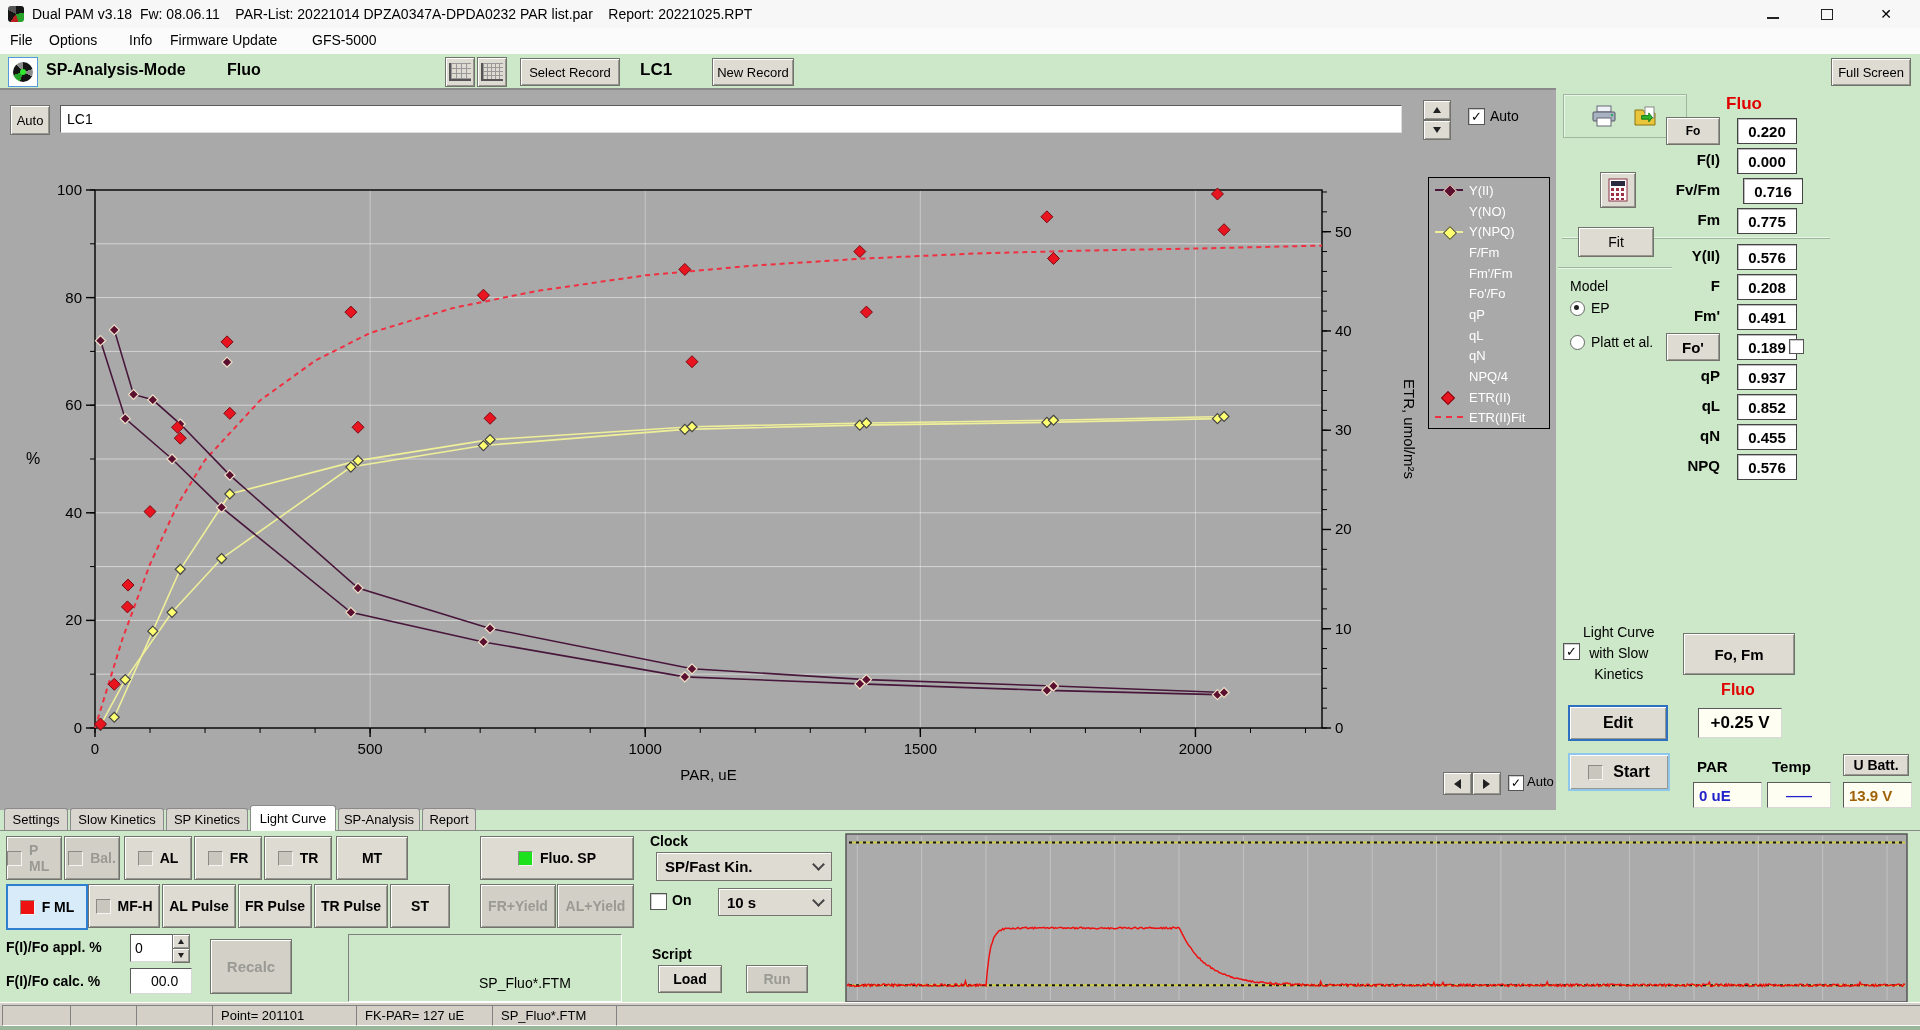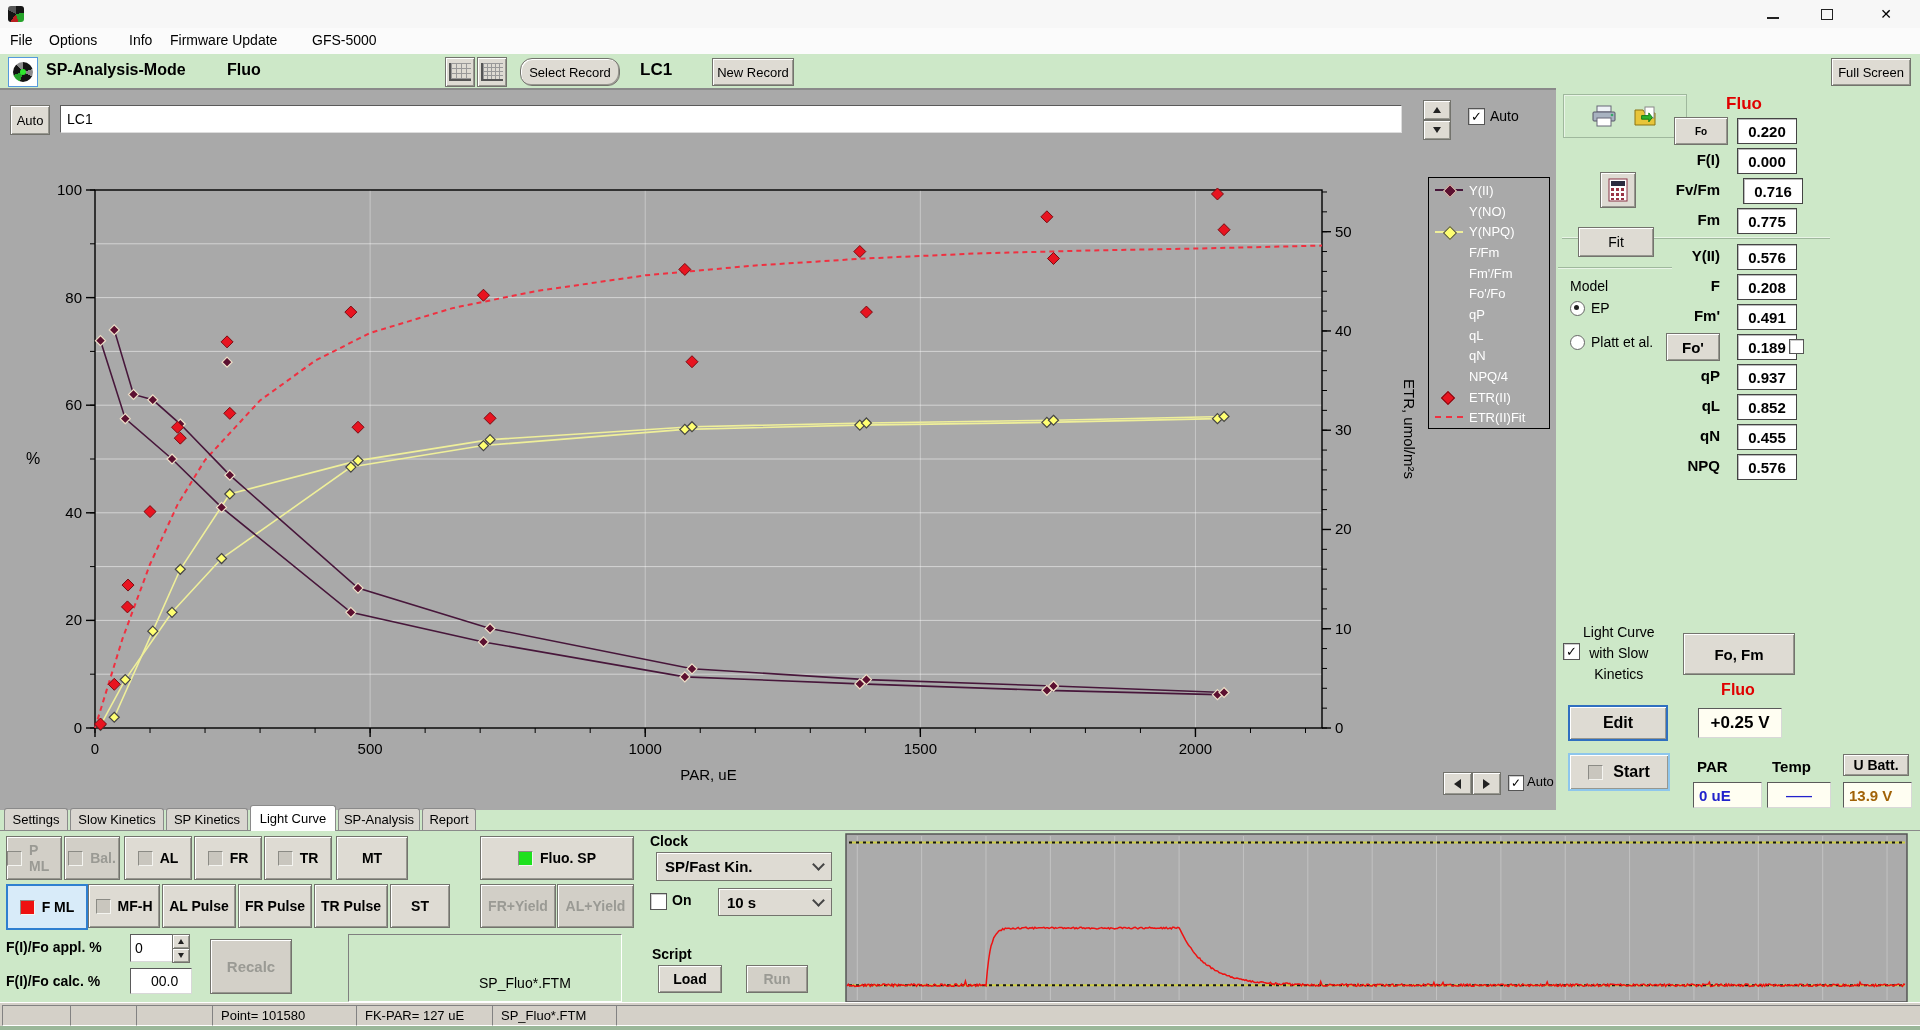--- a/index.html
+++ b/index.html
@@ -51,20 +51,21 @@
   select,input{font-family:"Liberation Sans",sans-serif;}
   .dropdown{background:#dedbd3;border:1px solid #73736d;box-shadow:inset 1px 1px 0 #fff;
      display:flex;align-items:center;justify-content:space-between;padding:0 8px;font-weight:bold;font-size:15px;}
 </style>
 </head>
 <body>
 
 <div class="abs titlebar">
   <div class="abs" style="left:8px;top:6px;width:16px;height:16px;border-radius:3px;
               background:conic-gradient(#151515 0 22%,#27a32b 22% 45%,#b92020 45% 60%,#151515 60% 82%,#555 82%);"></div>
+  <div class="abs" style="left:32px;top:6px;font-size:14px;white-space:pre;">Dual PAM v3.18  Fw: 08.06.11    PAR-List: 20221014 DPZA0347A-DPDA0232 PAR list.par    Report: 20221025.RPT</div>
   <div class="abs" style="left:1748px;top:0;width:50px;height:28px;display:flex;align-items:flex-end;justify-content:center;">
     <div style="width:12px;height:2px;background:#222;margin-bottom:9px;"></div>
   </div>
   <div class="abs" style="left:1802px;top:0;width:50px;height:28px;display:flex;align-items:center;justify-content:center;">
     <div style="width:10px;height:9px;border:1.5px solid #222;"></div>
   </div>
   <div class="abs" style="left:1856px;top:0;width:60px;height:28px;display:flex;align-items:center;justify-content:center;">
     <span style="font-size:14px;">✕</span>
   </div>
 </div>
@@ -85,21 +86,21 @@
     </div>
   </div>
   <div class="abs b" style="left:46px;top:7px;font-size:16px;">SP-Analysis-Mode</div>
   <div class="abs b" style="left:227px;top:7px;font-size:16px;">Fluo</div>
   <div class="abs raised" style="left:445px;top:3px;width:28px;height:28px;">
     <div class="grid-icon"></div>
   </div>
   <div class="abs raised" style="left:477px;top:3px;width:28px;height:28px;">
     <div class="grid-icon" style="background-size:4px 4px;"></div>
   </div>
-  <div class="abs raised" style="left:520px;top:4px;width:98px;height:26px;font-size:13px;border-radius:12px;">Select Record</div>
+  <div class="abs raised" style="left:520px;top:4px;width:98px;height:26px;font-size:13px;">Select Record</div>
   <div class="abs b" style="left:640px;top:6px;font-size:17px;">LC1</div>
   <div class="abs raised" style="left:712px;top:4px;width:80px;height:26px;font-size:13px;">New Record</div>
   <div class="abs raised" style="left:1831px;top:4px;width:78px;height:26px;font-size:13px;">Full Screen</div>
 </div>
 
 <div class="abs" style="left:0;top:88px;width:1556px;height:720px;background:#a9a9a9;border-top:2px solid #8a8a8a;">
 
   <div class="abs raised" style="left:10px;top:15px;width:38px;height:28px;font-size:13px;">Auto</div>
   <input class="abs" style="left: 60px; top: 15px; width: 1328px; height: 26px; background: rgb(255, 255, 255); border-width: 1px; border-style: solid; border-image: initial; border-color: rgb(90, 90, 90) rgb(221, 221, 221) rgb(221, 221, 221) rgb(90, 90, 90); font-size: 14px; padding: 0px 6px;" value="LC1">
   <div class="abs raised" style="left:1423px;top:10px;width:26px;height:18px;">
@@ -377,21 +378,21 @@
     </svg>
     <svg width="26" height="22" viewBox="0 0 26 22">
       <path d="M2 5 L10 5 L12 8 L22 8 L22 20 L2 20 Z" fill="#e8c53a" stroke="#8a7414"></path>
       <rect x="12" y="2" width="9" height="11" fill="#fff" stroke="#888"></rect>
       <path d="M14 14 L22 14 L22 11 L26 16 L22 21 L22 18 L14 18 Z" fill="#2eb32e" stroke="#117711" transform="translate(-4,-2) scale(0.9)"></path>
     </svg>
   </div>
 
   <div class="abs b" style="left:120px;top:6px;width:136px;text-align:center;color:#e00000;font-size:17px;">Fluo</div>
   <div id="fluoRows" class="abs" style="left:106px;top:28px;width:168px;height:410px;">
-      <div style="position: absolute; left: 12px; top: 1px; width: 52px; height: 26px; display: flex; align-items: center; justify-content: center; font-weight: bold; font-size: 10px; background: rgb(222, 219, 211); border: 1px solid rgb(115, 115, 109); box-shadow: rgb(255, 255, 255) 1px 1px 0px inset, rgb(151, 151, 143) -1px -1px 0px inset;">Fo</div>
+      <div style="position: absolute; left: 4px; top: 1px; width: 52px; height: 26px; display: flex; align-items: center; justify-content: center; font-weight: bold; font-size: 12px; background: rgb(222, 219, 211); border: 1px solid rgb(115, 115, 109); box-shadow: rgb(255, 255, 255) 1px 1px 0px inset, rgb(151, 151, 143) -1px -1px 0px inset;">Fo</div>
       <div class="valbox abs" style="position: absolute; left: 63px; top: 2px; width: 58px; height: 24px;">0.220</div>
       <div style="position: absolute; left: 0px; top: 35px; width: 58px; text-align: right; font-weight: bold; font-size: 15px;">F(I)</div>
       <div class="valbox abs" style="position: absolute; left: 63px; top: 32px; width: 58px; height: 24px;">0.000</div>
       <div style="position: absolute; left: 0px; top: 65px; width: 58px; text-align: right; font-weight: bold; font-size: 15px;">Fv/Fm</div>
       <div class="valbox abs" style="position: absolute; left: 69px; top: 62px; width: 58px; height: 24px;">0.716</div>
       <div style="position: absolute; left: 0px; top: 95px; width: 58px; text-align: right; font-weight: bold; font-size: 15px;">Fm</div>
       <div class="valbox abs" style="position: absolute; left: 63px; top: 92px; width: 58px; height: 24px;">0.775</div>
       <div style="position: absolute; left: -100px; top: 121px; width: 268px; height: 1px; background: rgb(232, 244, 230); box-shadow: rgb(159, 184, 157) 0px 1px 0px;"></div>
       <div style="position: absolute; left: 0px; top: 131px; width: 58px; text-align: right; font-weight: bold; font-size: 15px;">Y(II)</div>
       <div class="valbox abs" style="position: absolute; left: 63px; top: 128px; width: 58px; height: 24px;">0.576</div>
@@ -624,18 +625,18 @@
       <line x1="4" x2="1060" y1="153.2" y2="153.2" stroke="#cccc44" stroke-width="2"></line>
       <line x1="4" x2="1060" y1="153.2" y2="153.2" stroke="#151515" stroke-width="2" stroke-dasharray="3 4"></line>
       <polyline points="2.0,154.0 3.3,152.3 4.6,153.9 5.8,153.5 7.1,153.9 8.4,153.3 9.7,154.4 11.0,154.2 12.3,154.0 13.6,154.3 14.9,153.8 16.1,153.6 17.4,152.5 18.7,154.2 20.0,152.3 21.3,154.0 22.6,152.4 23.9,152.2 25.2,154.3 26.4,152.5 27.7,153.7 29.0,152.3 30.3,152.9 31.6,154.0 32.9,152.5 34.2,153.3 35.4,153.4 36.7,153.2 38.0,152.1 39.3,152.1 40.6,152.7 41.9,153.5 43.2,152.1 44.5,152.9 45.7,153.8 47.0,152.1 48.3,154.4 49.6,152.1 50.9,152.7 52.2,154.1 53.5,152.3 54.8,153.4 56.0,152.7 57.3,153.3 58.6,153.1 59.9,153.7 61.2,153.5 62.5,153.1 63.8,152.5 65.1,153.4 66.3,152.1 67.6,153.1 68.9,152.0 70.2,152.8 71.5,154.3 72.8,152.5 74.1,152.2 75.4,153.1 76.6,153.0 77.9,154.1 79.2,153.3 80.5,153.7 81.8,152.4 83.1,154.0 84.4,153.6 85.7,153.7 86.9,154.2 88.2,153.6 89.5,152.3 90.8,153.2 92.1,154.2 93.4,153.8 94.7,154.1 95.9,152.0 97.2,152.3 98.5,153.7 99.8,152.6 101.1,153.7 102.4,154.2 103.7,154.1 105.0,152.8 106.2,154.2 107.5,154.1 108.8,154.4 110.1,152.1 111.4,152.1 112.7,153.8 114.0,154.3 115.3,153.7 116.5,152.1 117.8,153.8 119.1,153.2 120.4,149.1 121.7,153.8 123.0,154.3 124.3,153.5 125.6,152.5 126.8,154.0 128.1,153.3 129.4,152.6 130.7,154.2 132.0,152.3 133.3,153.8 134.6,152.2 135.9,153.5 137.1,153.0 138.4,152.8 139.7,152.8 141.0,153.8 142.3,139.1 143.6,128.0 144.9,119.7 146.1,113.7 147.4,110.3 148.7,105.9 150.0,103.9 151.3,101.9 152.6,100.5 153.9,98.9 155.2,98.3 156.4,98.5 157.7,96.6 159.0,97.7 160.3,96.1 161.6,96.4 162.9,96.3 164.2,96.2 165.5,97.0 166.7,96.8 168.0,96.2 169.3,96.8 170.6,97.0 171.9,96.1 173.2,95.5 174.5,96.7 175.8,96.8 177.0,95.8 178.3,95.7 179.6,95.6 180.9,95.2 182.2,96.2 183.5,96.6 184.8,95.8 186.1,96.1 187.3,95.4 188.6,96.8 189.9,95.2 191.2,96.2 192.5,96.0 193.8,95.7 195.1,95.8 196.3,95.8 197.6,95.8 198.9,95.3 200.2,96.4 201.5,95.7 202.8,95.8 204.1,96.5 205.4,95.9 206.6,95.2 207.9,95.4 209.2,96.5 210.5,95.6 211.8,96.3 213.1,95.9 214.4,95.4 215.7,95.4 216.9,95.4 218.2,96.5 219.5,95.9 220.8,96.5 222.1,96.0 223.4,95.7 224.7,96.1 226.0,96.5 227.2,95.8 228.5,95.3 229.8,96.8 231.1,95.8 232.4,96.7 233.7,96.1 235.0,95.3 236.3,95.2 237.5,96.4 238.8,95.8 240.1,96.6 241.4,96.0 242.7,95.9 244.0,95.8 245.3,96.8 246.6,96.1 247.8,96.3 249.1,96.2 250.4,96.6 251.7,96.9 253.0,96.8 254.3,96.2 255.6,95.9 256.8,95.5 258.1,96.5 259.4,96.1 260.7,96.3 262.0,96.5 263.3,95.6 264.6,96.9 265.9,95.8 267.1,96.1 268.4,96.5 269.7,96.9 271.0,96.6 272.3,96.6 273.6,95.6 274.9,95.3 276.2,95.5 277.4,96.6 278.7,95.4 280.0,95.5 281.3,96.0 282.6,96.2 283.9,95.6 285.2,96.6 286.5,96.8 287.7,96.3 289.0,95.4 290.3,95.3 291.6,96.1 292.9,96.8 294.2,96.0 295.5,95.4 296.8,95.4 298.0,96.5 299.3,96.7 300.6,95.8 301.9,96.0 303.2,96.1 304.5,95.2 305.8,96.0 307.0,95.8 308.3,96.3 309.6,96.1 310.9,96.5 312.2,96.2 313.5,96.3 314.8,96.2 316.1,95.5 317.3,96.8 318.6,95.6 319.9,96.6 321.2,95.3 322.5,96.7 323.8,96.5 325.1,95.9 326.4,96.9 327.6,95.3 328.9,95.3 330.2,96.0 331.5,96.2 332.8,95.3 334.1,95.9 335.4,98.1 336.7,100.8 337.9,103.2 339.2,105.7 340.5,108.2 341.8,110.4 343.1,112.5 344.4,114.3 345.7,115.4 347.0,117.7 348.2,119.6 349.5,121.2 350.8,122.6 352.1,124.5 353.4,125.9 354.7,125.9 356.0,128.5 357.2,129.1 358.5,130.7 359.8,130.9 361.1,132.8 362.4,133.5 363.7,133.5 365.0,134.4 366.3,136.5 367.5,136.1 368.8,137.2 370.1,138.5 371.4,138.8 372.7,139.1 374.0,140.5 375.3,141.0 376.6,141.4 377.8,142.2 379.1,142.0 380.4,142.4 381.7,143.6 383.0,143.8 384.3,143.8 385.6,145.2 386.9,144.9 388.1,145.8 389.4,146.4 390.7,146.3 392.0,146.1 393.3,146.4 394.6,146.9 395.9,146.9 397.2,147.7 398.4,147.5 399.7,148.3 401.0,147.8 402.3,148.7 403.6,149.1 404.9,148.7 406.2,149.9 407.5,148.9 408.7,150.0 410.0,150.4 411.3,150.6 412.6,150.1 413.9,150.9 415.2,149.9 416.5,149.8 417.7,149.9 419.0,150.5 420.3,150.8 421.6,151.3 422.9,151.2 424.2,151.3 425.5,150.3 426.8,152.2 428.0,151.9 429.3,152.7 430.6,150.9 431.9,151.3 433.2,152.4 434.5,152.1 435.8,152.8 437.1,152.4 438.3,151.3 439.6,151.4 440.9,151.0 442.2,151.1 443.5,151.7 444.8,151.3 446.1,153.4 447.4,152.2 448.6,153.3 449.9,152.0 451.2,152.2 452.5,151.9 453.8,152.0 455.1,152.2 456.4,153.7 457.7,151.8 458.9,153.0 460.2,153.0 461.5,152.8 462.8,152.6 464.1,153.5 465.4,153.6 466.7,152.2 467.9,153.3 469.2,152.6 470.5,154.0 471.8,153.4 473.1,154.0 474.4,153.7 475.7,149.6 477.0,153.1 478.2,154.0 479.5,153.8 480.8,154.1 482.1,153.9 483.4,153.2 484.7,152.3 486.0,152.5 487.3,153.2 488.5,152.6 489.8,153.3 491.1,153.4 492.4,152.7 493.7,153.1 495.0,153.2 496.3,152.2 497.6,152.0 498.8,153.4 500.1,152.6 501.4,151.9 502.7,154.3 504.0,152.6 505.3,152.4 506.6,152.2 507.9,153.3 509.1,152.4 510.4,153.9 511.7,154.3 513.0,152.0 514.3,153.9 515.6,153.8 516.9,152.8 518.1,152.6 519.4,153.7 520.7,154.2 522.0,152.2 523.3,152.3 524.6,153.4 525.9,154.0 527.2,153.9 528.4,152.8 529.7,152.6 531.0,154.2 532.3,152.3 533.6,152.6 534.9,152.3 536.2,152.5 537.5,152.5 538.7,153.3 540.0,154.3 541.3,152.5 542.6,153.2 543.9,154.0 545.2,153.9 546.5,152.3 547.8,152.0 549.0,154.2 550.3,154.1 551.6,153.6 552.9,152.8 554.2,153.1 555.5,152.9 556.8,152.0 558.1,153.3 559.3,153.8 560.6,153.1 561.9,153.6 563.2,153.3 564.5,153.5 565.8,152.8 567.1,154.1 568.4,153.0 569.6,154.0 570.9,153.4 572.2,153.0 573.5,153.2 574.8,153.1 576.1,154.2 577.4,153.5 578.6,152.1 579.9,153.5 581.2,153.5 582.5,152.1 583.8,152.0 585.1,153.2 586.4,153.6 587.7,153.6 588.9,150.5 590.2,154.0 591.5,152.6 592.8,152.6 594.1,153.5 595.4,153.4 596.7,152.6 598.0,150.4 599.2,153.5 600.5,153.2 601.8,152.6 603.1,152.7 604.4,152.5 605.7,152.3 607.0,153.7 608.3,154.0 609.5,153.3 610.8,153.7 612.1,154.1 613.4,153.9 614.7,153.3 616.0,152.2 617.3,153.9 618.6,152.2 619.8,153.9 621.1,152.7 622.4,152.2 623.7,153.8 625.0,152.3 626.3,154.1 627.6,154.0 628.8,154.1 630.1,152.4 631.4,153.1 632.7,153.2 634.0,153.7 635.3,153.0 636.6,153.1 637.9,153.6 639.1,152.7 640.4,152.8 641.7,154.0 643.0,154.2 644.3,153.7 645.6,152.5 646.9,153.9 648.2,152.7 649.4,152.5 650.7,153.6 652.0,153.1 653.3,152.3 654.6,153.2 655.9,152.2 657.2,152.3 658.5,152.4 659.7,153.9 661.0,153.0 662.3,154.0 663.6,154.4 664.9,152.6 666.2,152.2 667.5,153.3 668.8,152.8 670.0,153.5 671.3,154.3 672.6,153.4 673.9,152.4 675.2,154.3 676.5,153.5 677.8,152.0 679.0,152.9 680.3,153.3 681.6,153.7 682.9,152.7 684.2,154.3 685.5,152.4 686.8,153.0 688.1,153.7 689.3,153.6 690.6,153.1 691.9,153.3 693.2,153.2 694.5,153.9 695.8,152.3 697.1,154.1 698.4,153.0 699.6,153.2 700.9,153.1 702.2,150.0 703.5,153.5 704.8,153.3 706.1,153.2 707.4,153.4 708.7,152.7 709.9,154.0 711.2,152.5 712.5,154.4 713.8,153.8 715.1,152.2 716.4,154.2 717.7,152.7 719.0,154.1 720.2,154.2 721.5,152.4 722.8,152.5 724.1,154.1 725.4,152.4 726.7,154.4 728.0,152.4 729.3,153.6 730.5,152.2 731.8,152.1 733.1,152.4 734.4,153.4 735.7,152.7 737.0,153.3 738.3,154.3 739.5,154.1 740.8,153.2 742.1,152.0 743.4,153.8 744.7,153.2 746.0,154.0 747.3,152.8 748.6,152.4 749.8,154.0 751.1,153.1 752.4,152.1 753.7,154.4 755.0,153.3 756.3,153.9 757.6,152.9 758.9,152.2 760.1,153.3 761.4,153.7 762.7,152.0 764.0,154.3 765.3,152.0 766.6,152.2 767.9,152.3 769.2,152.4 770.4,152.8 771.7,152.8 773.0,152.6 774.3,152.8 775.6,152.0 776.9,153.6 778.2,152.7 779.5,152.9 780.7,153.6 782.0,153.9 783.3,153.6 784.6,153.3 785.9,153.8 787.2,154.0 788.5,152.1 789.7,153.4 791.0,152.5 792.3,152.6 793.6,153.8 794.9,153.5 796.2,152.5 797.5,152.4 798.8,152.1 800.0,153.0 801.3,153.7 802.6,153.8 803.9,152.6 805.2,152.0 806.5,153.0 807.8,153.6 809.1,153.0 810.3,152.6 811.6,152.8 812.9,153.7 814.2,152.7 815.5,152.1 816.8,153.8 818.1,153.3 819.4,152.1 820.6,154.4 821.9,152.7 823.2,152.4 824.5,152.1 825.8,153.5 827.1,152.7 828.4,153.4 829.7,153.8 830.9,154.3 832.2,152.8 833.5,152.9 834.8,153.7 836.1,153.5 837.4,153.0 838.7,152.9 839.9,154.3 841.2,153.9 842.5,152.1 843.8,153.1 845.1,152.9 846.4,152.1 847.7,152.3 849.0,152.7 850.2,153.1 851.5,154.3 852.8,152.8 854.1,152.8 855.4,153.4 856.7,154.4 858.0,152.0 859.3,152.6 860.5,152.6 861.8,152.5 863.1,152.2 864.4,150.3 865.7,154.4 867.0,154.2 868.3,153.7 869.6,153.6 870.8,152.3 872.1,152.0 873.4,153.9 874.7,153.3 876.0,152.1 877.3,153.3 878.6,153.7 879.9,154.1 881.1,152.0 882.4,153.9 883.7,152.1 885.0,153.9 886.3,152.4 887.6,153.4 888.9,152.6 890.2,153.2 891.4,153.9 892.7,153.0 894.0,152.5 895.3,154.1 896.6,152.9 897.9,154.3 899.2,153.4 900.4,152.1 901.7,152.0 903.0,152.1 904.3,154.4 905.6,154.3 906.9,153.8 908.2,154.0 909.5,153.0 910.7,152.1 912.0,153.3 913.3,154.2 914.6,152.5 915.9,152.3 917.2,154.3 918.5,152.5 919.8,154.1 921.0,152.1 922.3,153.0 923.6,152.1 924.9,152.3 926.2,153.0 927.5,152.9 928.8,153.9 930.1,152.4 931.3,153.0 932.6,153.9 933.9,152.9 935.2,153.8 936.5,154.3 937.8,153.7 939.1,154.2 940.4,152.7 941.6,153.6 942.9,153.3 944.2,152.6 945.5,153.6 946.8,153.0 948.1,153.8 949.4,153.3 950.6,152.5 951.9,152.8 953.2,154.1 954.5,152.3 955.8,152.3 957.1,152.4 958.4,154.1 959.7,153.5 960.9,153.7 962.2,152.3 963.5,154.1 964.8,153.9 966.1,154.3 967.4,154.2 968.7,152.9 970.0,153.0 971.2,154.0 972.5,152.4 973.8,153.3 975.1,152.2 976.4,153.1 977.7,153.7 979.0,154.1 980.3,152.4 981.5,153.3 982.8,154.3 984.1,153.3 985.4,153.8 986.7,154.0 988.0,152.3 989.3,152.6 990.6,152.9 991.8,152.5 993.1,152.4 994.4,154.2 995.7,154.2 997.0,154.3 998.3,152.3 999.6,154.1 1000.8,152.6 1002.1,153.9 1003.4,153.3 1004.7,154.4 1006.0,154.0 1007.3,153.3 1008.6,153.9 1009.9,152.7 1011.1,153.8 1012.4,152.3 1013.7,153.7 1015.0,150.3 1016.3,152.6 1017.6,152.4 1018.9,152.9 1020.2,153.3 1021.4,152.8 1022.7,152.7 1024.0,153.8 1025.3,153.7 1026.6,153.2 1027.9,152.5 1029.2,154.3 1030.5,152.3 1031.7,154.2 1033.0,153.6 1034.3,153.6 1035.6,152.6 1036.9,152.9 1038.2,152.8 1039.5,152.2 1040.8,152.4 1042.0,153.6 1043.3,153.5 1044.6,153.4 1045.9,152.8 1047.2,153.1 1048.5,154.1 1049.8,152.7 1051.1,153.1 1052.3,152.4 1053.6,152.0 1054.9,152.9 1056.2,153.1 1057.5,154.4 1058.8,152.2 1060.1,152.5" fill="none" stroke="#ee1111" stroke-width="1.5"></polyline>
     </svg>
 </div>
 
 <div class="abs" id="statusBar" style="left:0;top:1002px;width:1920px;height:24px;background:#d4d0c8;border-top:1px solid #fff;">
     <div class="statuscell" style="left: 2px; width: 64px;"></div>
     <div class="statuscell" style="left: 70px; width: 62px;"></div>
     <div class="statuscell" style="left: 136px; width: 72px;"></div>
-    <div class="statuscell" style="left: 212px; width: 140px;">Point= 101580</div>
+    <div class="statuscell" style="left: 212px; width: 140px;">Point= 201101</div>
     <div class="statuscell" style="left: 356px; width: 132px;">FK-PAR= 127 uE</div>
     <div class="statuscell" style="left: 492px; width: 120px;">SP_Fluo*.FTM</div>
     <div class="statuscell" style="left: 616px; width: 1296px;"></div>
   </div>
 <div class="abs" style="left:0;top:1026px;width:1920px;height:4px;background:#9ab799;"></div>
 
 </body></html>

